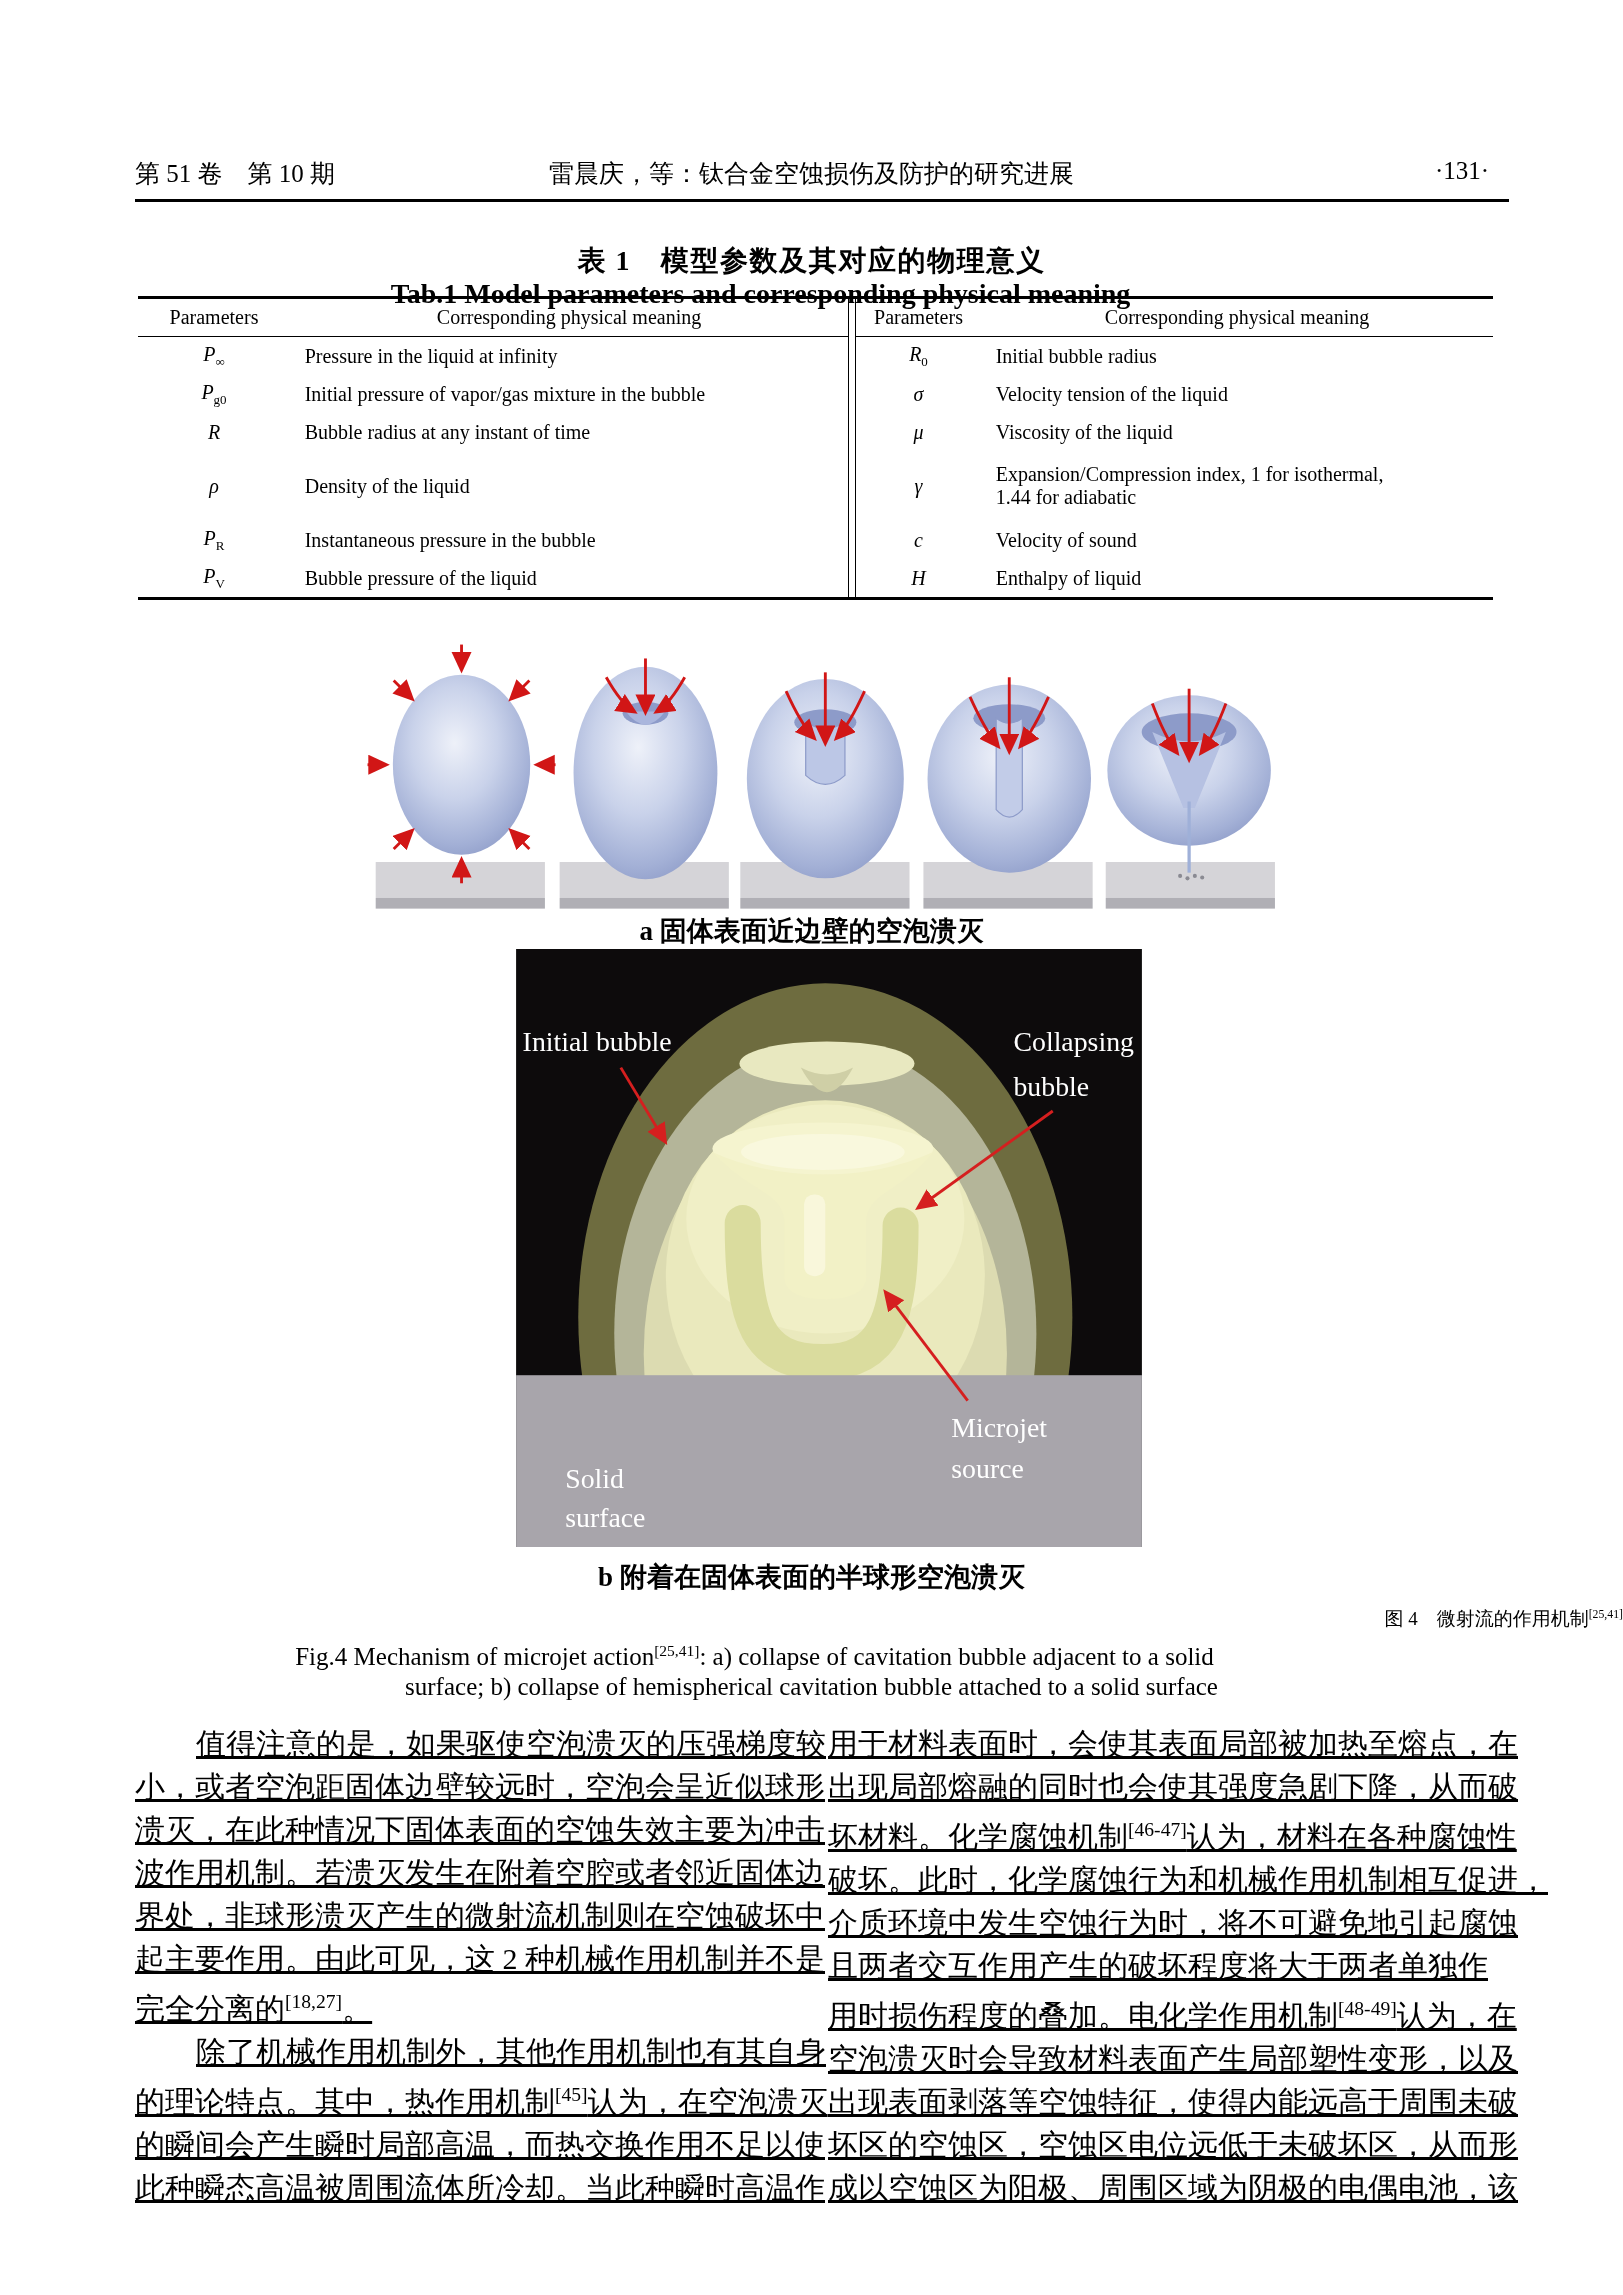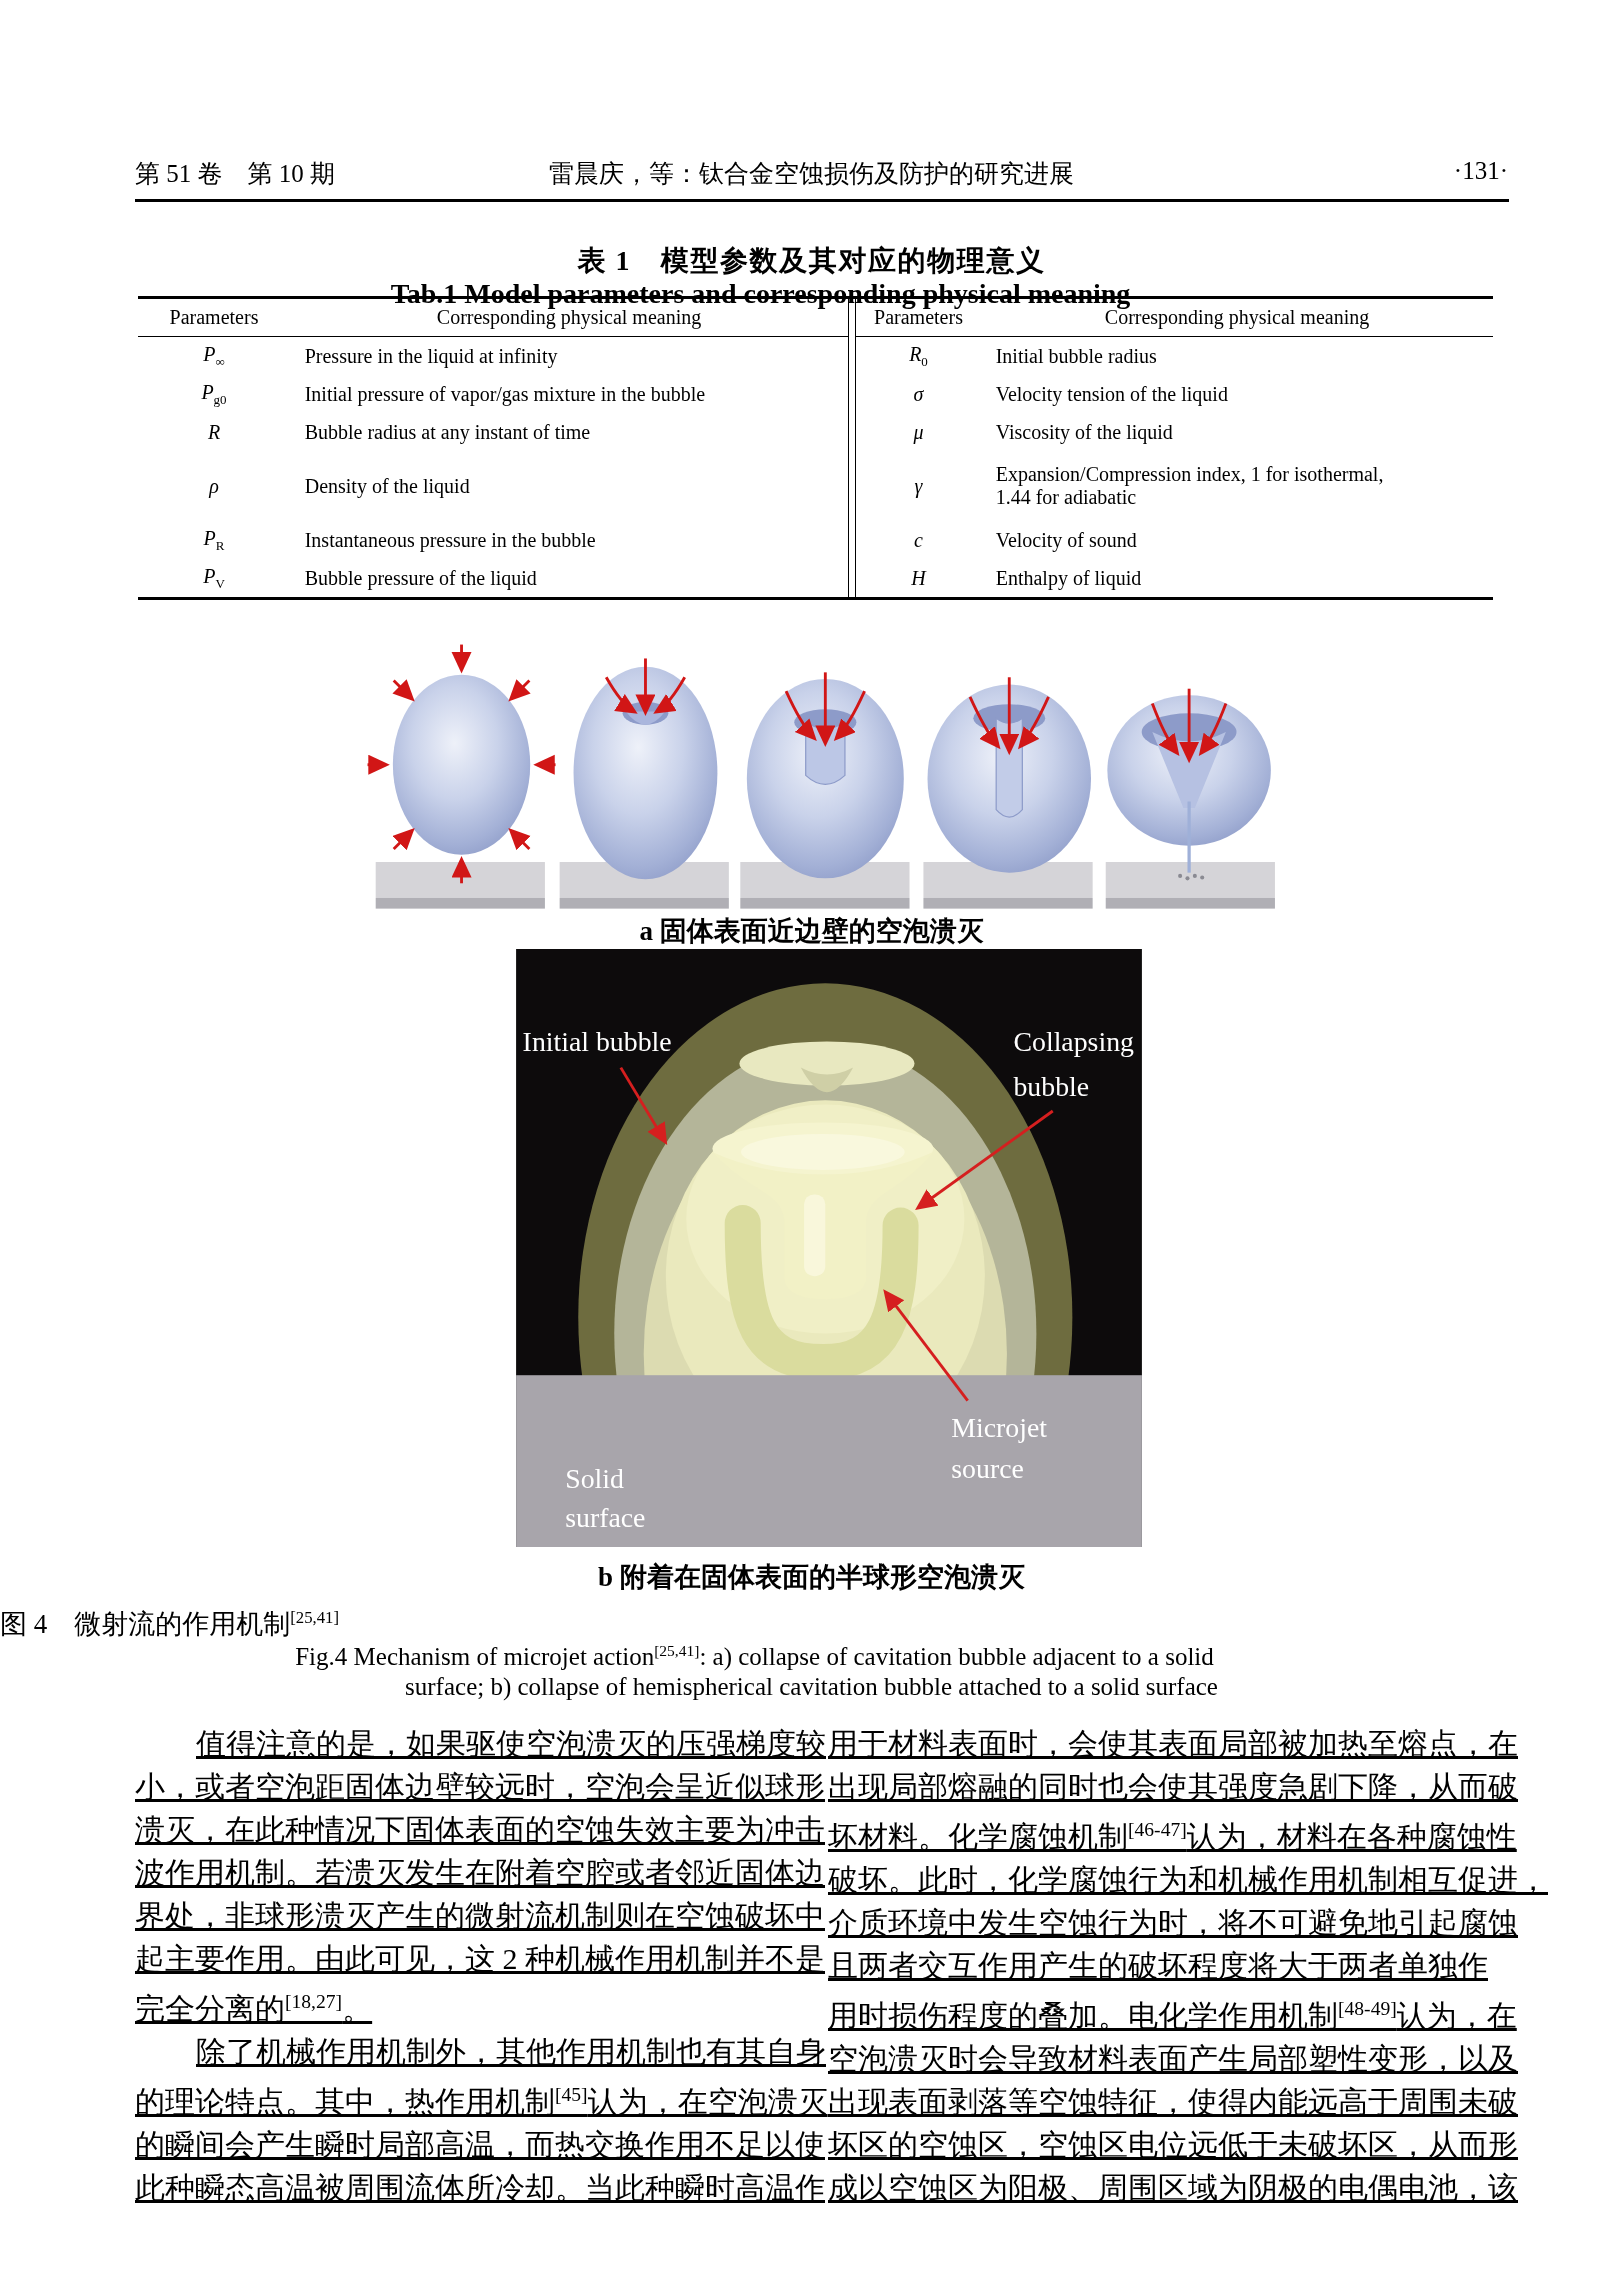--- a/index.html
+++ b/index.html
@@ -3,21 +3,21 @@
 <meta charset="utf-8">
 <style>
   html,body{margin:0;padding:0;background:#e8e8e8;}
   .page{position:relative;width:1623px;height:2295px;background:#ffffff;
         font-family:"Liberation Serif",serif;color:#000;overflow:hidden;}
   .abs{position:absolute;}
 
   
   .hdr-left{left:135px;top:157px;font-size:25px;}
   .hdr-center{left:0;top:157px;width:1623px;text-align:center;font-size:25px;}
-  .hdr-right{left:1308px;top:157px;width:200px;text-align:right;font-size:25px;}
+  .hdr-right{left:1362px;top:157px;width:200px;text-align:center;font-size:25px;}
   .hdr-rule{left:135px;top:199px;width:1374px;height:3.3px;background:#000;}
 
   
   .tbl-title-zh{left:0;top:242px;width:1623px;text-align:center;font-size:28px;font-weight:bold;letter-spacing:1.6px;}
   .tbl-title-en{left:0;top:278px;width:1521px;text-align:center;font-size:28px;font-weight:bold;}
 
   
   .ptable{left:138px;top:296px;width:1355px;border-top:3.3px solid #000;border-bottom:3.3px solid #000;
           display:flex;font-size:20px;}
   .t-half{flex:0 0 auto;}
@@ -36,21 +36,21 @@
   .tm{padding-left:14.7px;padding-right:4.9px;}
 
   
   .fig-a{left:343px;top:638px;width:981px;height:278px;}
   .cap-a{left:0;top:913px;width:1623px;text-align:center;font-size:27px;font-weight:bold;}
 
   
   .fig-b{left:516px;top:949px;width:626px;height:598px;}
   .cap-b{left:0;top:1559px;width:1623px;text-align:center;font-size:27px;font-weight:bold;}
 
-  .cap-zh{left:0;top:1606px;width:1623px;text-align:left;font-size:27px;}
+  .cap-zh{left:0;top:1606px;width:1623px;text-align:right;font-size:19px;}
   .cap-en1{left:0;top:1642px;width:1509px;text-align:center;font-size:25px;}
   .cap-en2{left:0;top:1673px;width:1623px;text-align:center;font-size:25px;}
   sup{font-size:0.62em;}
 
   
   .col{font-size:30px;line-height:43px;text-decoration:underline;}
   .col-left{left:135px;top:1722px;width:687px;}
   .col-right{left:828px;top:1722px;width:687px;}
   .bline{white-space:nowrap;}
   .bline.indent{padding-left:61px;}

